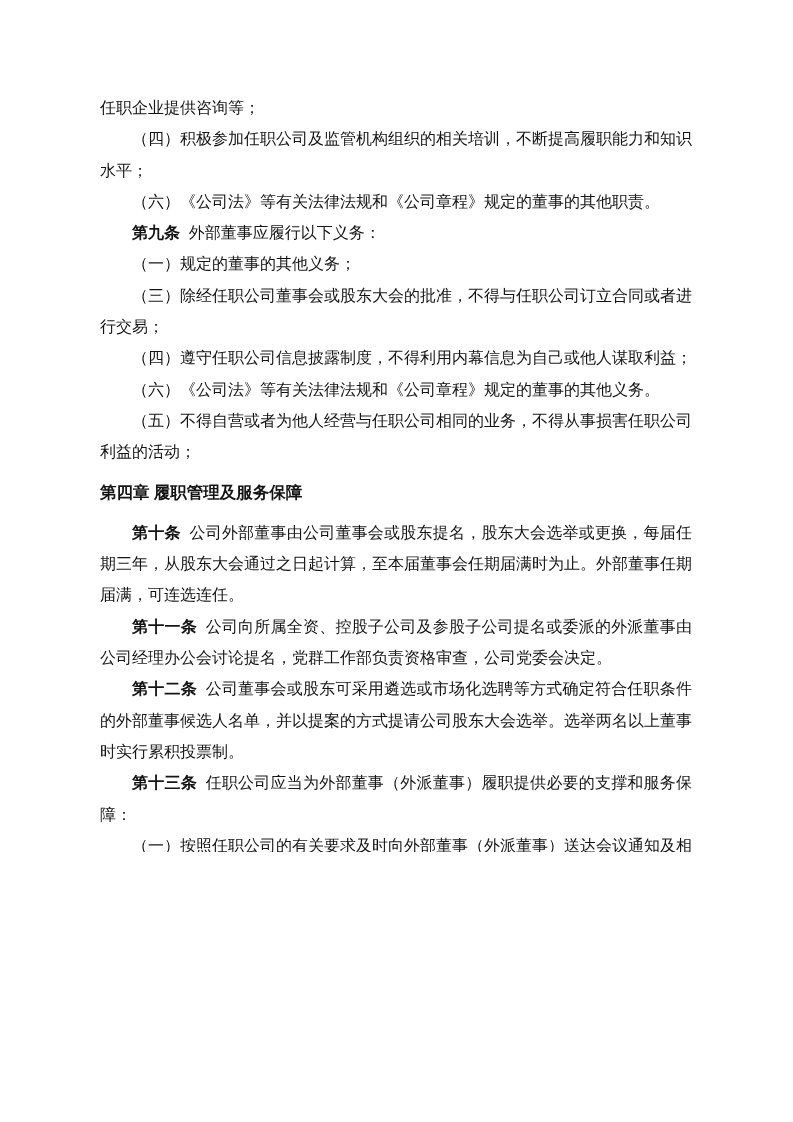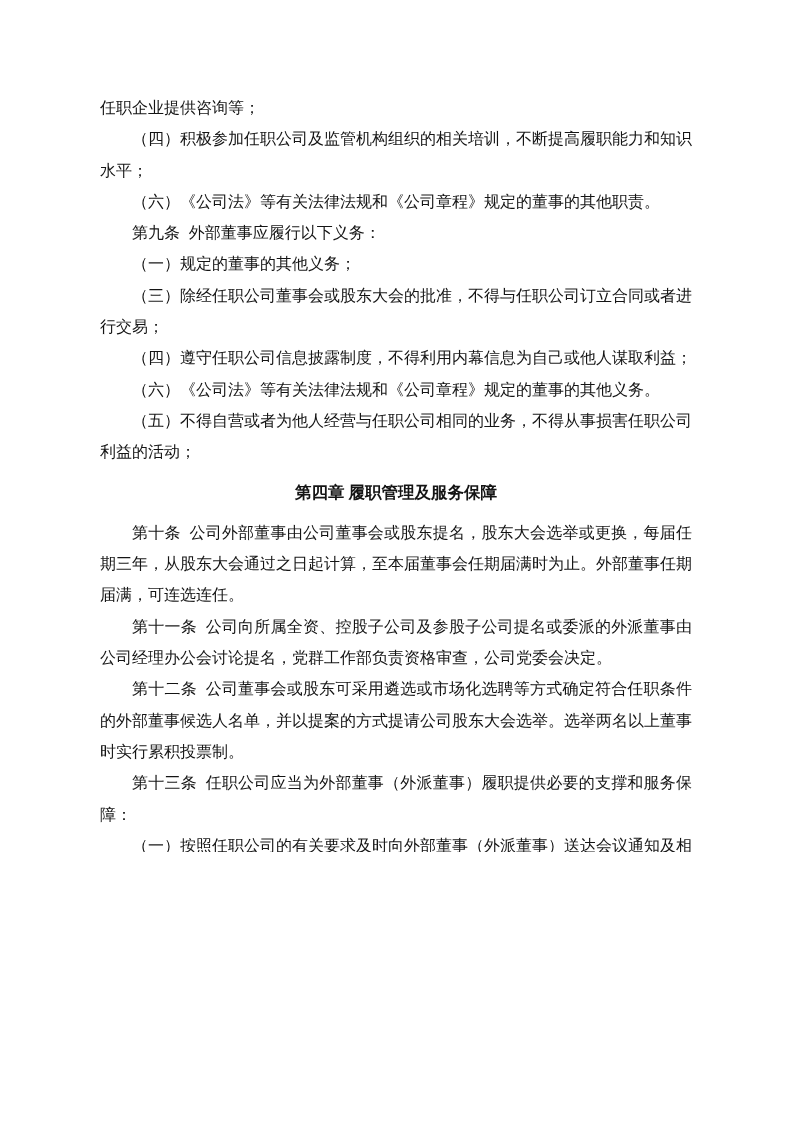--- a/index.html
+++ b/index.html
@@ -28,29 +28,29 @@
   }
   .para {
     margin: 0;
     padding: 0;
     text-indent: 2em;
   }
   .para.no-indent {
     text-indent: 0;
   }
   .term {
-    font-weight: normal;
+    font-weight: bold;
     margin-right: 0.55em;
   }
   .chapter-heading {
     margin: 9px 0;
     padding: 0;
     font-size: 16.5px;
     font-weight: bold;
-    text-align: center;
+    text-align: left;
     text-indent: 0;
     line-height: 31.3px;
   }
 </style>
 </head>
 <body>
 
 <div class="page">
   <div class="content">
 

